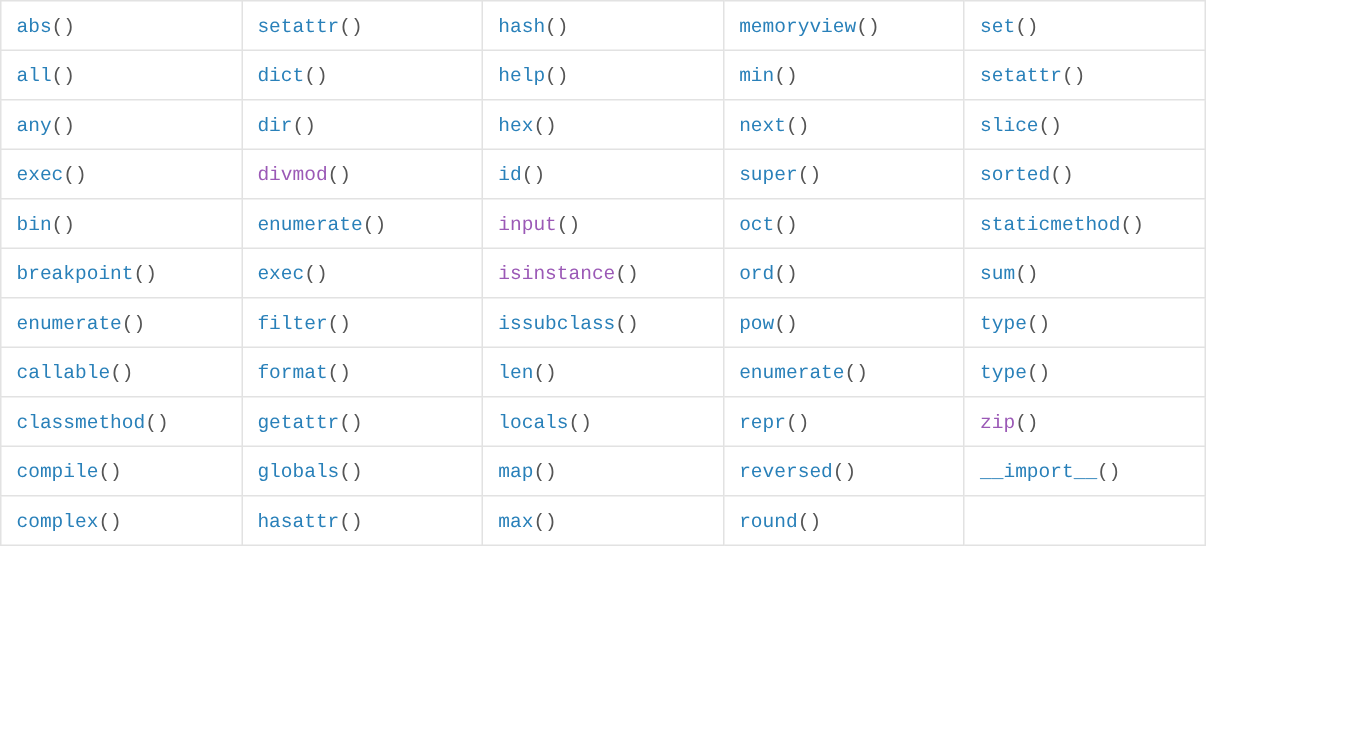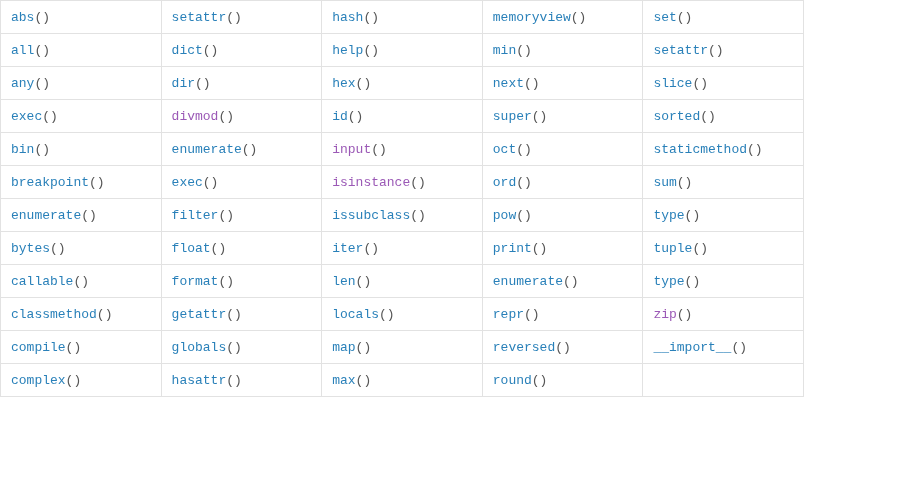--- a/index.html
+++ b/index.html
@@ -90,27 +90,20 @@
           <td><a href="#"><span>sum</span><span class="paren">()</span></a></td>
         </tr>
         <tr>
           <td><a href="#"><span>enumerate</span><span class="paren">()</span></a></td>
           <td><a href="#"><span>filter</span><span class="paren">()</span></a></td>
           <td><a href="#"><span>issubclass</span><span class="paren">()</span></a></td>
           <td><a href="#"><span>pow</span><span class="paren">()</span></a></td>
           <td><a href="#"><span>type</span><span class="paren">()</span></a></td>
         </tr>
         <tr>
-          <td><a href="#"><span>bytes</span><span class="paren">()</span></a></td>
-          <td><a href="#"><span>float</span><span class="paren">()</span></a></td>
-          <td><a href="#"><span>iter</span><span class="paren">()</span></a></td>
-          <td><a href="#"><span>print</span><span class="paren">()</span></a></td>
-          <td><a href="#"><span>tuple</span><span class="paren">()</span></a></td>
-        </tr>
-        <tr>
           <td><a href="#"><span>callable</span><span class="paren">()</span></a></td>
           <td><a href="#"><span>format</span><span class="paren">()</span></a></td>
           <td><a href="#"><span>len</span><span class="paren">()</span></a></td>
           <td><a href="#"><span>enumerate</span><span class="paren">()</span></a></td>
           <td><a href="#"><span>type</span><span class="paren">()</span></a></td>
         </tr>
         <tr>
           <td><a href="#"><span>classmethod</span><span class="paren">()</span></a></td>
           <td><a href="#"><span>getattr</span><span class="paren">()</span></a></td>
           <td><a href="#"><span>locals</span><span class="paren">()</span></a></td>

